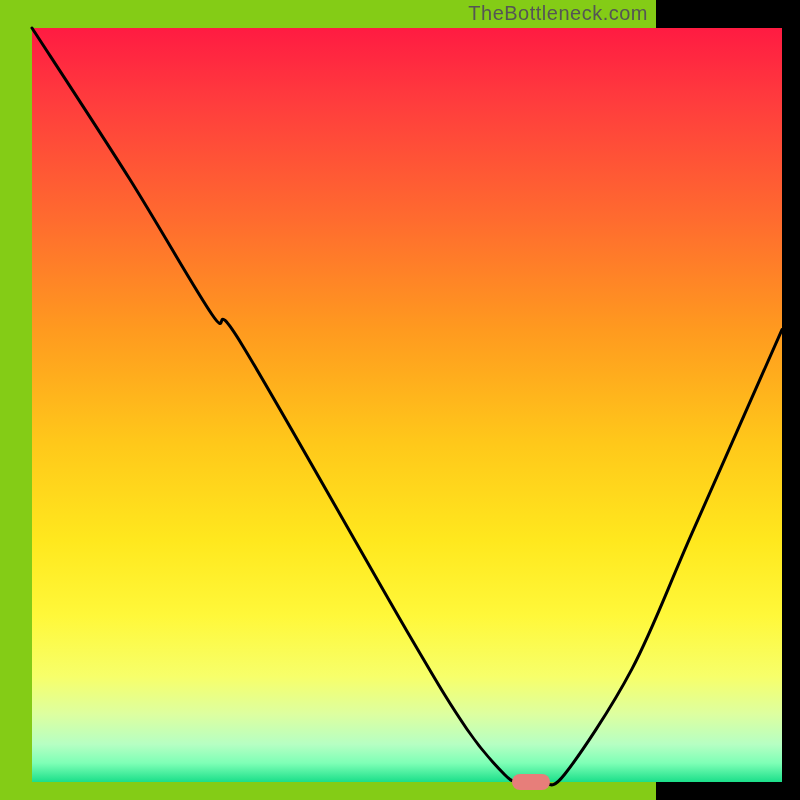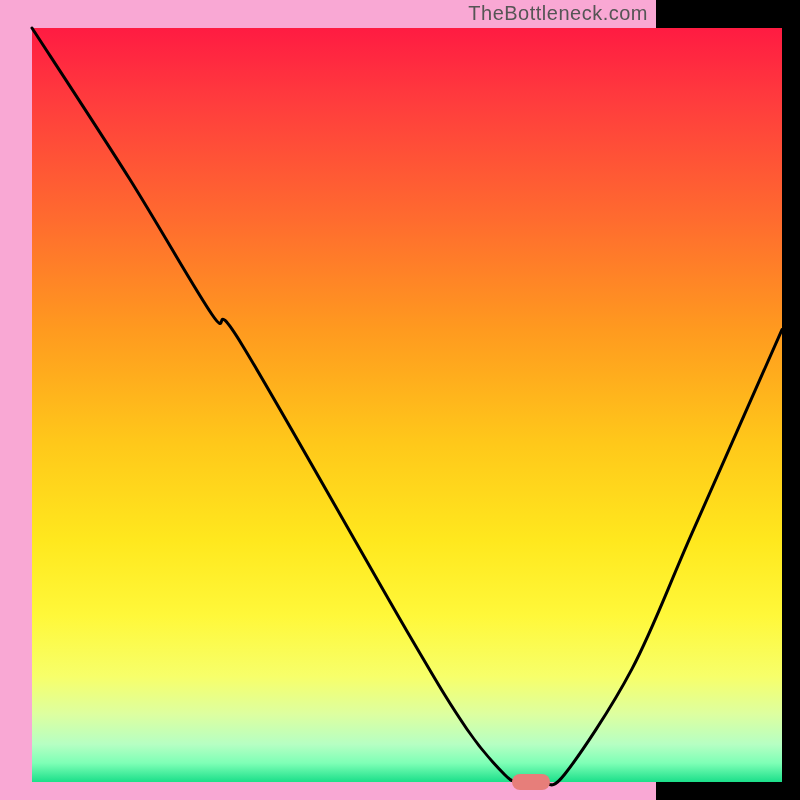--- a/index.html
+++ b/index.html
@@ -8,21 +8,21 @@
     width: 800px;
     height: 800px;
     background: #000;
     overflow: hidden;
     font-family: Arial, Helvetica, sans-serif;
   }
   .frame {
     position: relative;
     width: 656px;
     height: 800px;
-    background: #f9a8d4;
+    background: #84cc16;
   }
   .watermark {
     position: absolute;
     top: 2px;
     right: 8px;
     color: #555;
     font-size: 20px;
     font-weight: 500;
     letter-spacing: 0.5px;
     z-index: 50;

